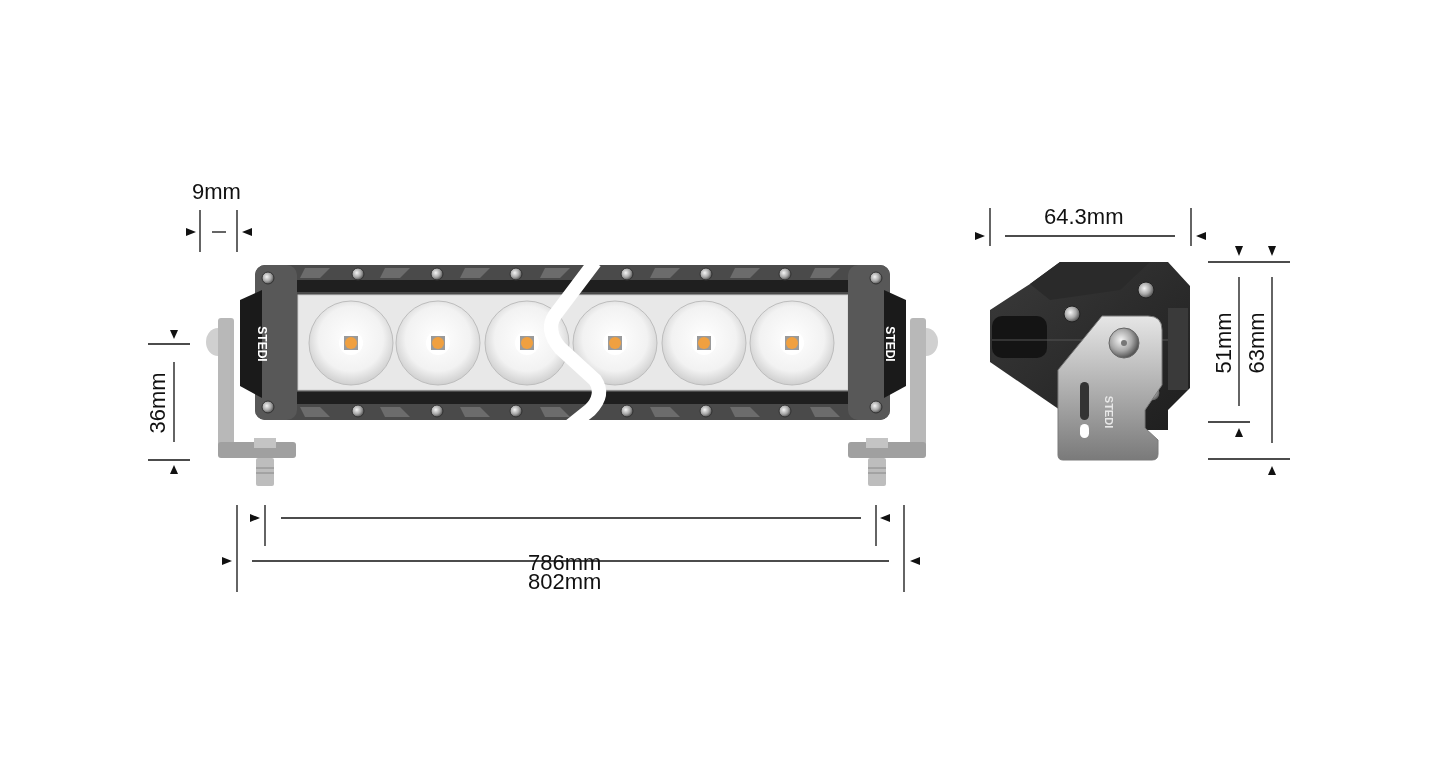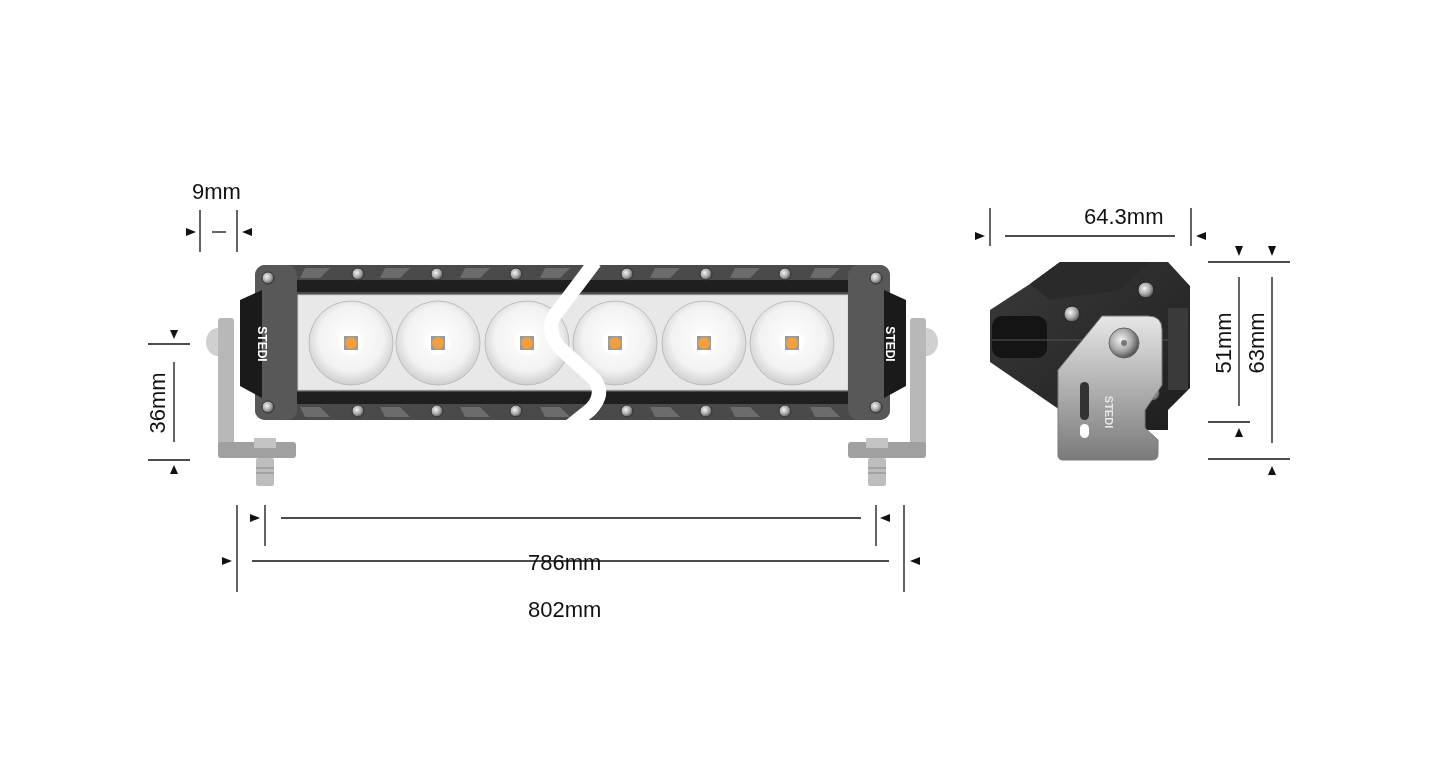--- a/index.html
+++ b/index.html
@@ -220,17 +220,17 @@
       <polygon points="1268,246 1276,246 1272,256"></polygon>
       <polygon points="1235,437 1243,437 1239,428"></polygon>
       <polygon points="1268,475 1276,475 1272,466"></polygon>
     </g>
   </svg>
 
   
   <div class="dim-label" style="left:192px; top:179px;text-align:center;">9mm</div>
   <div class="dim-label vert" style="left:127px; top:390px;">36mm</div>
   <div class="dim-label" style="left:528px; top:550px;">786mm</div>
-  <div class="dim-label" style="left:528px; top:569px;margin-top:28px;">802mm</div>
-  <div class="dim-label" style="left:1084px; top:204px;">64.3mm</div>
+  <div class="dim-label" style="left:528px; top:569px;">802mm</div>
+  <div class="dim-label" style="left:1044px; top:204px;">64.3mm</div>
   <div class="dim-label vert" style="left:1193px; top:330px;">51mm</div>
   <div class="dim-label vert" style="left:1226px; top:330px;">63mm</div>
 </div>
 
 </body></html>

